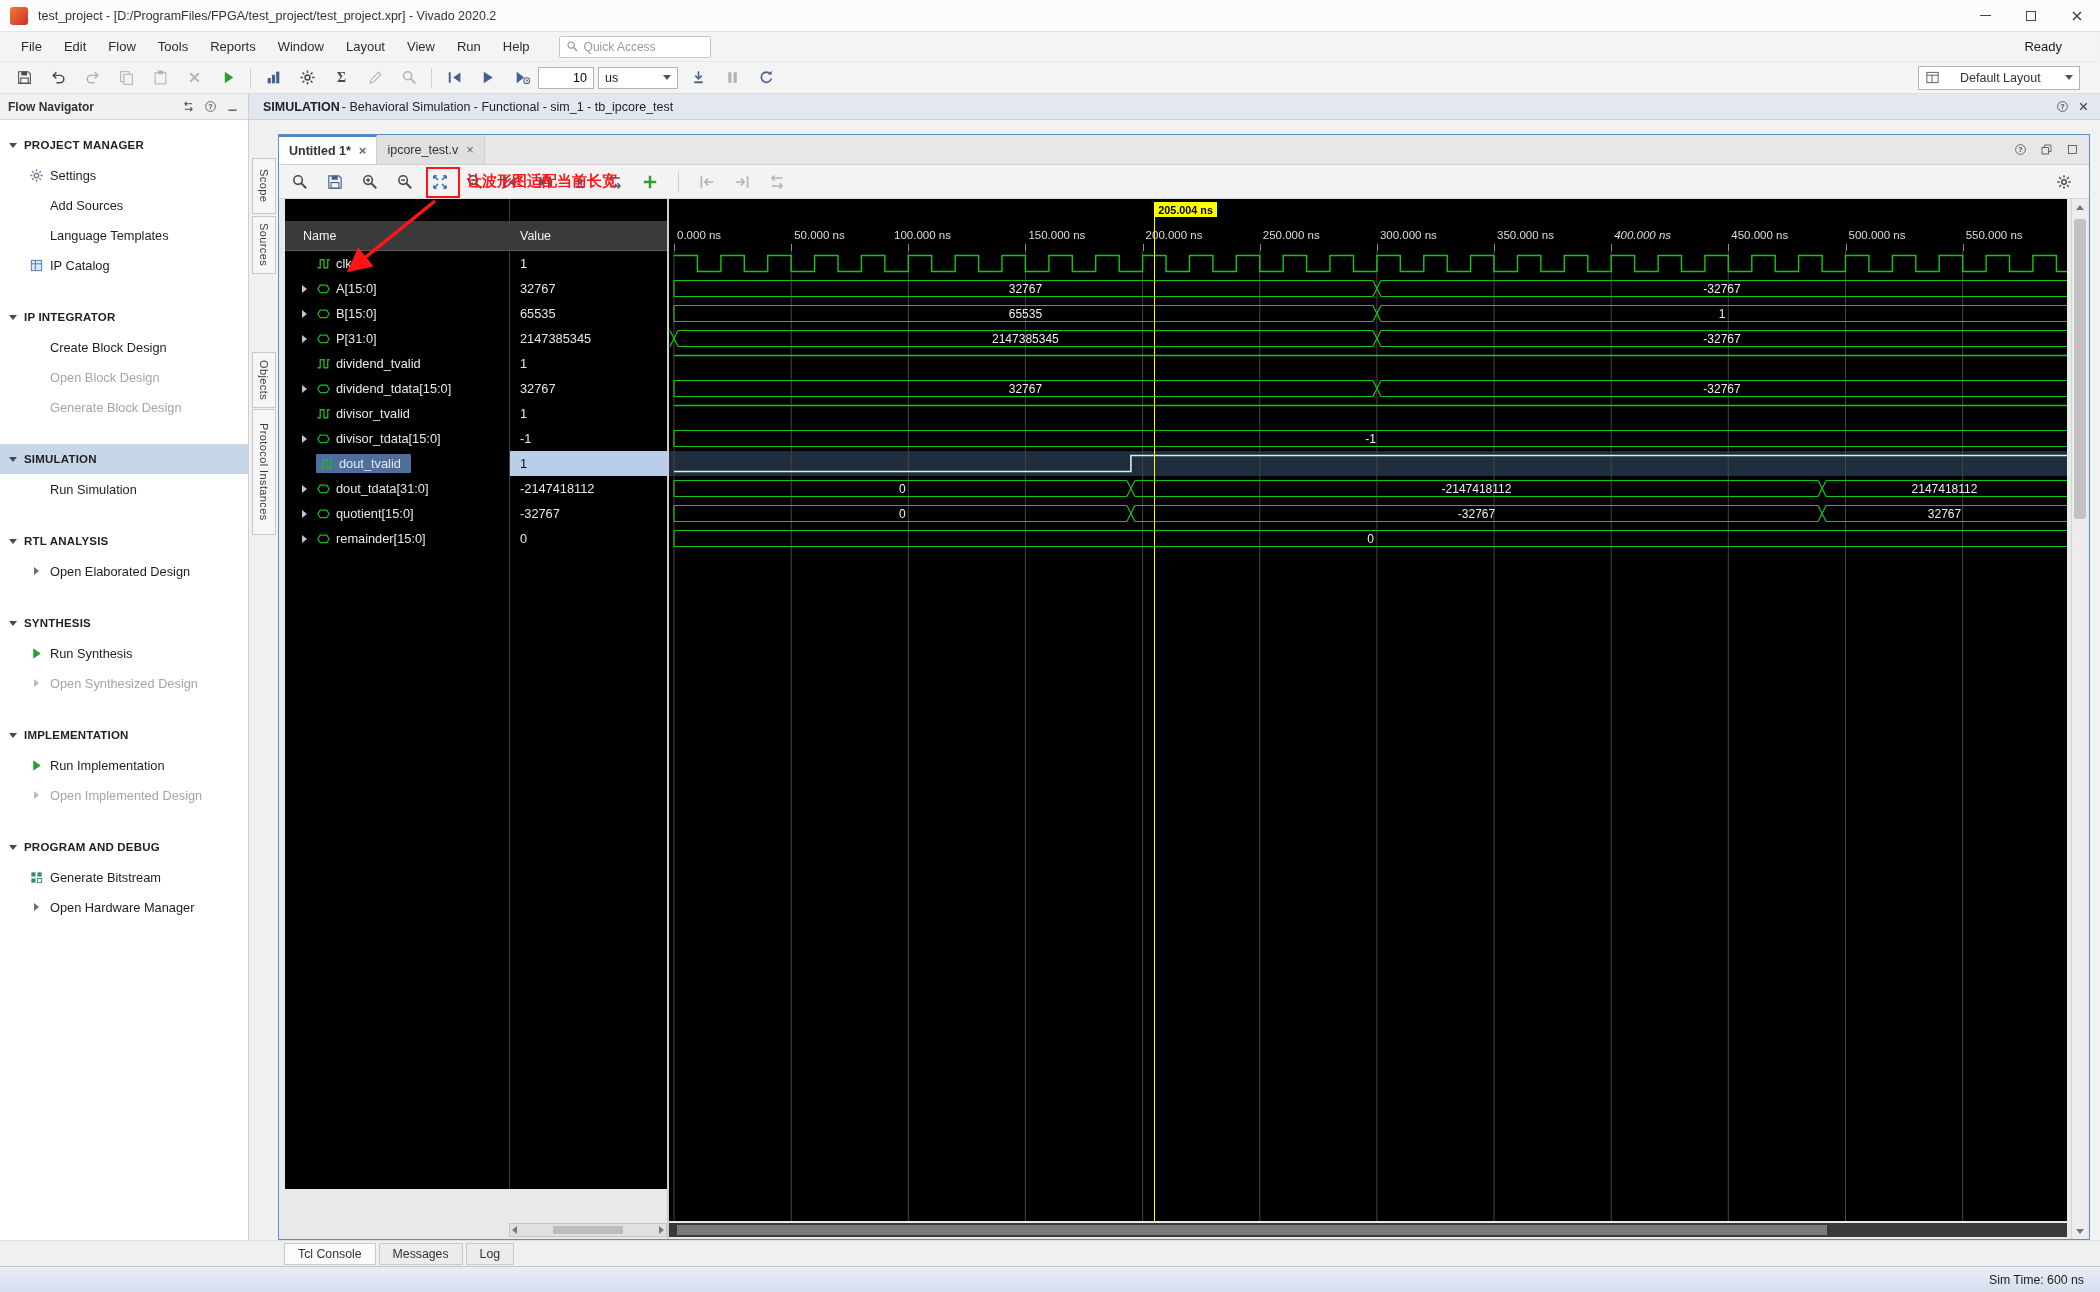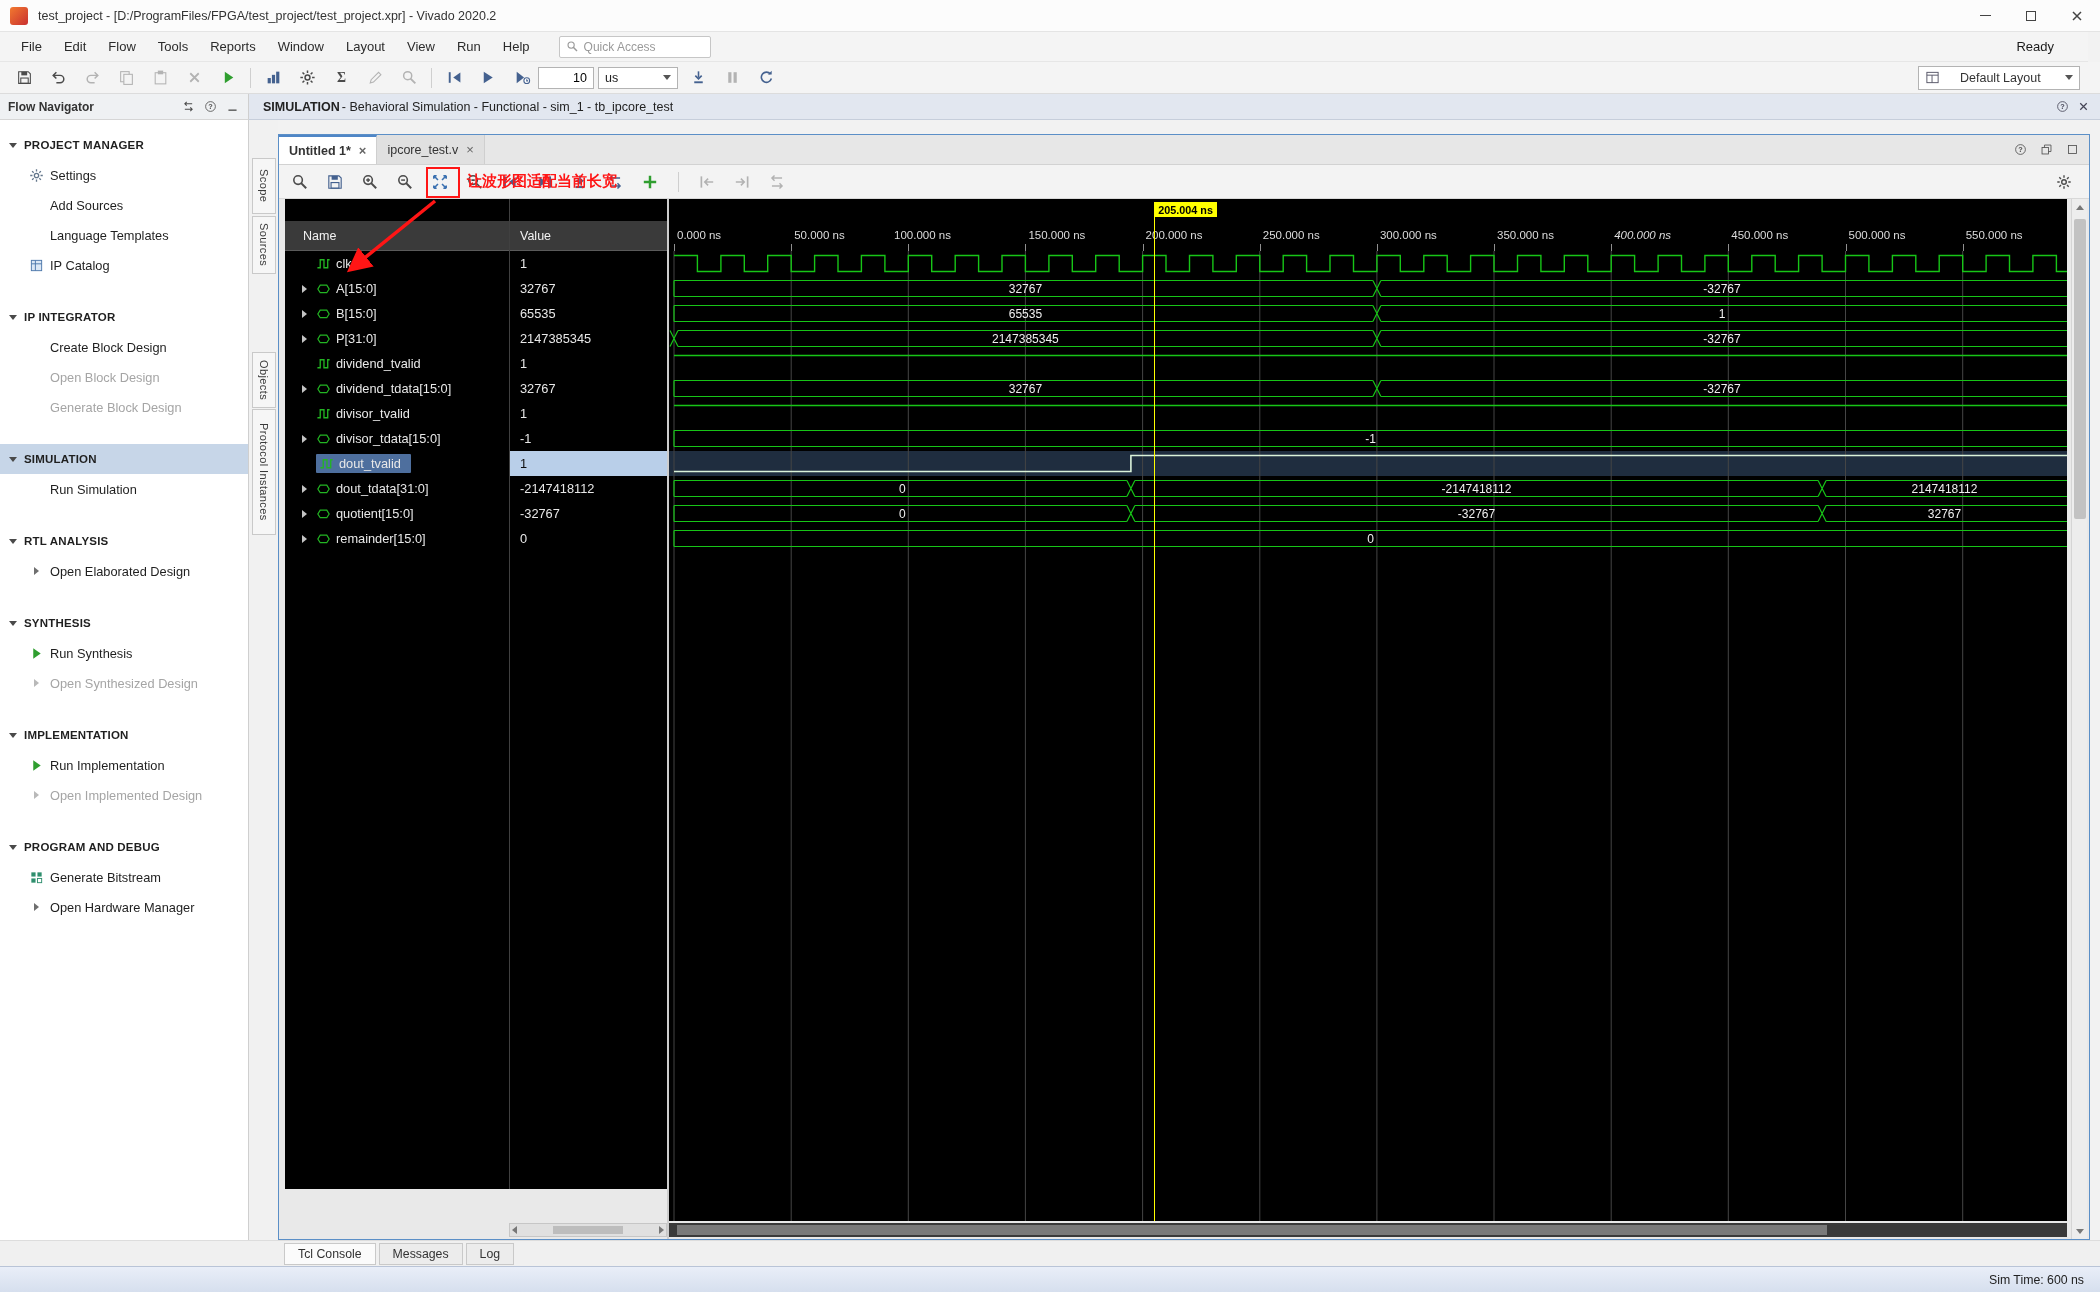--- a/index.html
+++ b/index.html
@@ -10,21 +10,21 @@
   
   .titlebar{position:absolute;left:0;top:0;right:0;height:32px;background:#fcfcfc;border-bottom:1px solid #e4e4e4;display:flex;align-items:center;z-index:5}
   .app-icon{width:18px;height:18px;margin-left:10px;border-radius:3px;background:linear-gradient(135deg,#f2792f,#c93030)}
   .title-text{margin-left:10px;font-size:12.5px;color:#333}
   .win-controls{margin-left:auto;display:flex;height:100%}
   .win-btn{width:46px;height:100%;display:flex;align-items:center;justify-content:center;color:#444}
   .wb-min{width:11px;height:1px;background:#444;display:block}
   .wb-max{width:10px;height:10px;border:1px solid #444;display:block}
 
   
-  .menubar{position:absolute;top:32px;left:0;right:12px;height:30px;background:#f4f4f4;display:flex;align-items:center;padding-left:10px;border-bottom:1px solid #e6e6e6}
+  .menubar{position:absolute;top:32px;left:0;right:4px;height:30px;background:#f4f4f4;display:flex;align-items:center;padding-left:10px;border-bottom:1px solid #e6e6e6}
   #menu-items{display:flex;height:100%}
   .menu-item{padding:0 11px;font-size:13px;color:#2b2b2b;display:flex;align-items:center}
   .quick-access{margin-left:18px;width:152px;height:22px;border:1px solid #c6c6c6;background:#fff;border-radius:2px;display:flex;align-items:center;padding:0 6px;color:#9a9a9a;font-size:12px;gap:5px}
   .ready{margin-left:auto;margin-right:34px;font-size:13px;color:#1a1a1a}
 
   
   .toolbar{position:absolute;top:62px;left:0;right:0;height:32px;background:#f4f4f4;border-bottom:1px solid #dcdcdc;display:flex;align-items:center;padding-left:10px}
   .tb-group{display:flex;align-items:center;gap:6px}
   .tbtn{width:28px;height:26px;display:flex;align-items:center;justify-content:center;border-radius:2px;color:#4b4b4b}
   .tbtn.disabled{opacity:.38}

